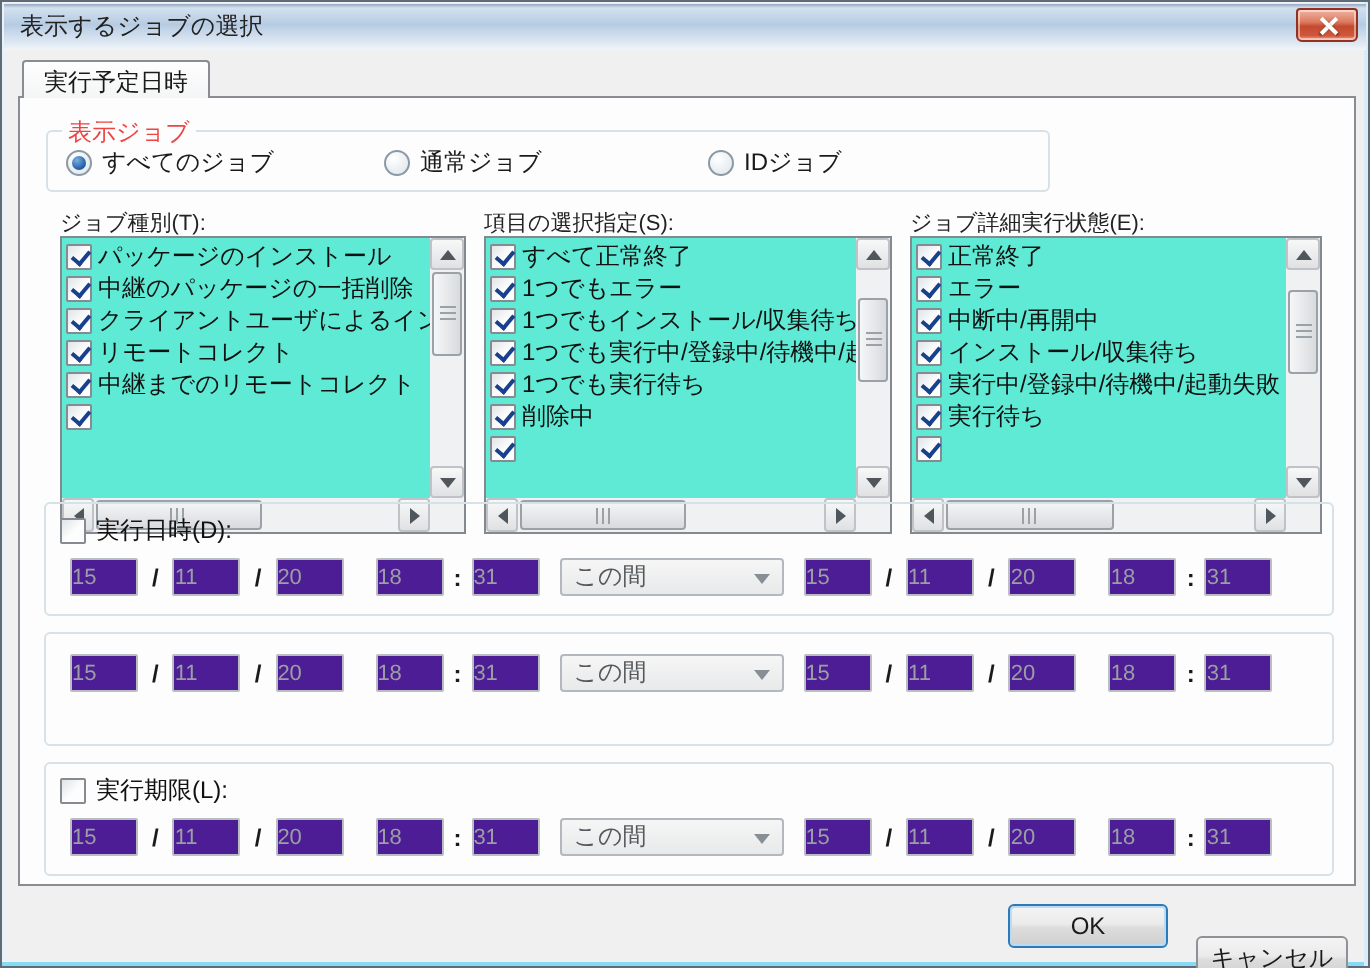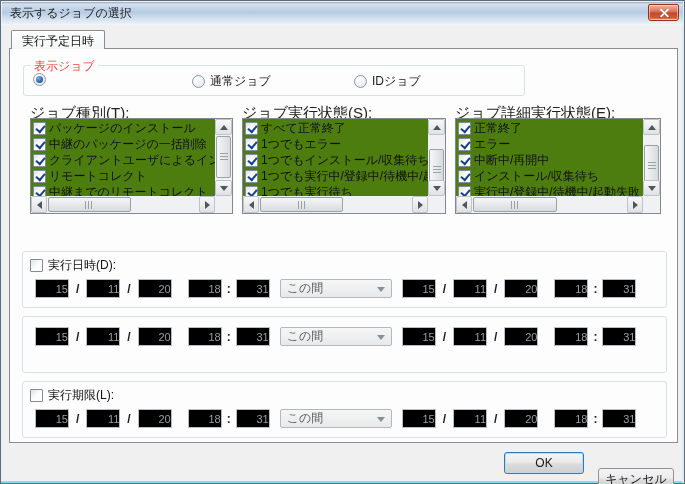--- a/index.html
+++ b/index.html
@@ -27,22 +27,22 @@
     background:#fdfdfd;border:1px solid #898c91;}
   
   .groupbox{position:absolute;left:13px;top:16px;width:500px;height:29px;border:1px solid #d7e1e8;border-radius:3px;}
   .groupbox-label{position:absolute;top:-8px;left:7px;background:#fdfdfd;padding:0 3px;font-size:12px;color:#ef4444;}
   .radio-item{position:absolute;top:7px;display:flex;align-items:center;gap:5px;cursor:default;}
   .radio{width:13px;height:13px;box-sizing:border-box;border:1px solid #8a99a5;border-radius:50%;
     background:radial-gradient(circle at 35% 30%,#ffffff,#dde4ea);}
   .radio.sel::after{content:"";display:block;width:7px;height:7px;margin:2px;border-radius:50%;
     background:radial-gradient(circle at 35% 30%,#7ab0e0,#1a56a0 75%);}
   
-  .list-label{position:absolute;top:55px;font-size:15px;color:#222;}
-  .listbox{position:absolute;top:69px;height:96px;box-sizing:border-box;border:1px solid #83898f;background:#4d7c0f;text-decoration:underline;}
+  .list-label{position:absolute;top:55px;font-size:11px;color:#222;}
+  .listbox{position:absolute;top:69px;height:149px;box-sizing:border-box;border:1px solid #83898f;background:#5eead4;text-decoration:underline;}
   .lb-items{position:absolute;left:0;top:0;right:17px;bottom:17px;overflow:hidden;padding-top:1px;}
   .lrow{height:16px;display:flex;align-items:center;gap:3px;padding-left:2px;white-space:nowrap;overflow:hidden;}
   .cb{flex:none;width:13px;height:13px;box-sizing:border-box;border:1px solid #878b91;border-radius:1px;
     background:linear-gradient(135deg,#dfe4e9 0,#fdfdfd 55%);position:relative;}
   .chk{position:absolute;left:2px;top:2px;width:7px;height:4px;border-left:2px solid #17418e;border-bottom:2px solid #17418e;transform:rotate(-50deg);}
   .ltext{font-size:12px;color:#111;}
   
   .vscroll{position:absolute;top:0;right:0;bottom:17px;width:17px;background:#f0f1f2;}
   .sbtn{position:absolute;left:0;width:17px;height:16px;box-sizing:border-box;border:1px solid #bfc3c7;border-radius:2px;
     background:linear-gradient(180deg,#f7f8f8,#dfe1e3);display:flex;align-items:center;justify-content:center;}
@@ -63,22 +63,22 @@
   .tri-up{width:0;height:0;border-left:4px solid transparent;border-right:4px solid transparent;border-bottom:5px solid #4f565c;}
   .tri-down{width:0;height:0;border-left:4px solid transparent;border-right:4px solid transparent;border-top:5px solid #4f565c;}
   .tri-left{width:0;height:0;border-top:4px solid transparent;border-bottom:4px solid transparent;border-right:5px solid #4f565c;}
   .tri-right{width:0;height:0;border-top:4px solid transparent;border-bottom:4px solid transparent;border-left:5px solid #4f565c;}
   .dd-tri{width:0;height:0;border-left:4px solid transparent;border-right:4px solid transparent;border-top:5px solid #878e94;}
   
   .dsec{position:absolute;left:12px;width:645px;height:57px;box-sizing:border-box;border:1px solid #d7e1e8;border-radius:3px;padding:5px 0 16px 7px;}
   .dsec-head{display:flex;align-items:center;gap:5px;}
   .dsec-label{font-size:12px;color:#111;}
   .drow{display:flex;align-items:center;margin-top:5px;padding-left:5px;}
-  .df{width:34px;height:19px;box-sizing:border-box;border:1px solid #b9bec3;border-radius:1px;background:#000000;
-    color:#9b9fa3;font-size:11px;text-align:right;font-family:"Liberation Sans",sans-serif;padding:0;}
+  .df{width:34px;height:19px;box-sizing:border-box;border:1px solid #b9bec3;border-radius:1px;background:#4c1d95;
+    color:#9b9fa3;font-size:11px;text-align:left;font-family:"Liberation Sans",sans-serif;padding:0;}
   .sep{margin:0 7px;font-weight:700;color:#1a1a1a;}
   .tsep{margin:0 5px;font-weight:700;color:#1a1a1a;}
   .dtgap{margin-left:16px;}
   .dropdown{width:112px;height:19px;box-sizing:border-box;margin:0 10px;border:1px solid #b2b8bd;border-radius:2px;
     background:linear-gradient(180deg,#f6f6f6,#e8e9ea);display:flex;padding:0 6px;position:relative;color:#55595d;}
   .dropdown .dd-tri{position:absolute;right:6px;top:7px;}
   
   .btn{position:absolute;top:451px;height:22px;box-sizing:border-box;border-radius:3px;font-size:12px;color:#1a1a1a;
     background:linear-gradient(180deg,#f4f4f4 0,#ebebeb 45%,#dcdcdc 55%,#cfcfcf 100%);
     display:flex;align-items:center;justify-content:center;cursor:pointer;}
@@ -100,33 +100,34 @@
   <div class="tab">
     <span>実行予定日時</span>
   </div>
 
   <div class="page">
 
     <div class="groupbox">
       <span class="groupbox-label">表示ジョブ</span>
       <div class="radio-item" style="left:9px">
         <span class="radio sel"></span>
+        <span>すべてのジョブ</span>
       </div>
       <div class="radio-item" style="left:168px">
         <span class="radio"></span>
         <span>通常ジョブ</span>
       </div>
       <div class="radio-item" style="left:330px">
         <span class="radio"></span>
         <span>IDジョブ</span>
       </div>
     </div>
 
     <span class="list-label" style="left:20px">ジョブ種別(T):</span>
-    <span class="list-label" style="left:232px">ジョブ実行状態(S):</span>
+    <span class="list-label" style="left:232px">項目の選択指定(S):</span>
     <span class="list-label" style="left:445px">ジョブ詳細実行状態(E):</span>
 
     <div class="listbox" style="left:20px;width:203px">
       <div class="lb-items">
         <div class="lrow">
             <span class="cb">
               <span class="chk"></span>
             </span>
             <span class="ltext">パッケージのインストール</span>
           </div>

